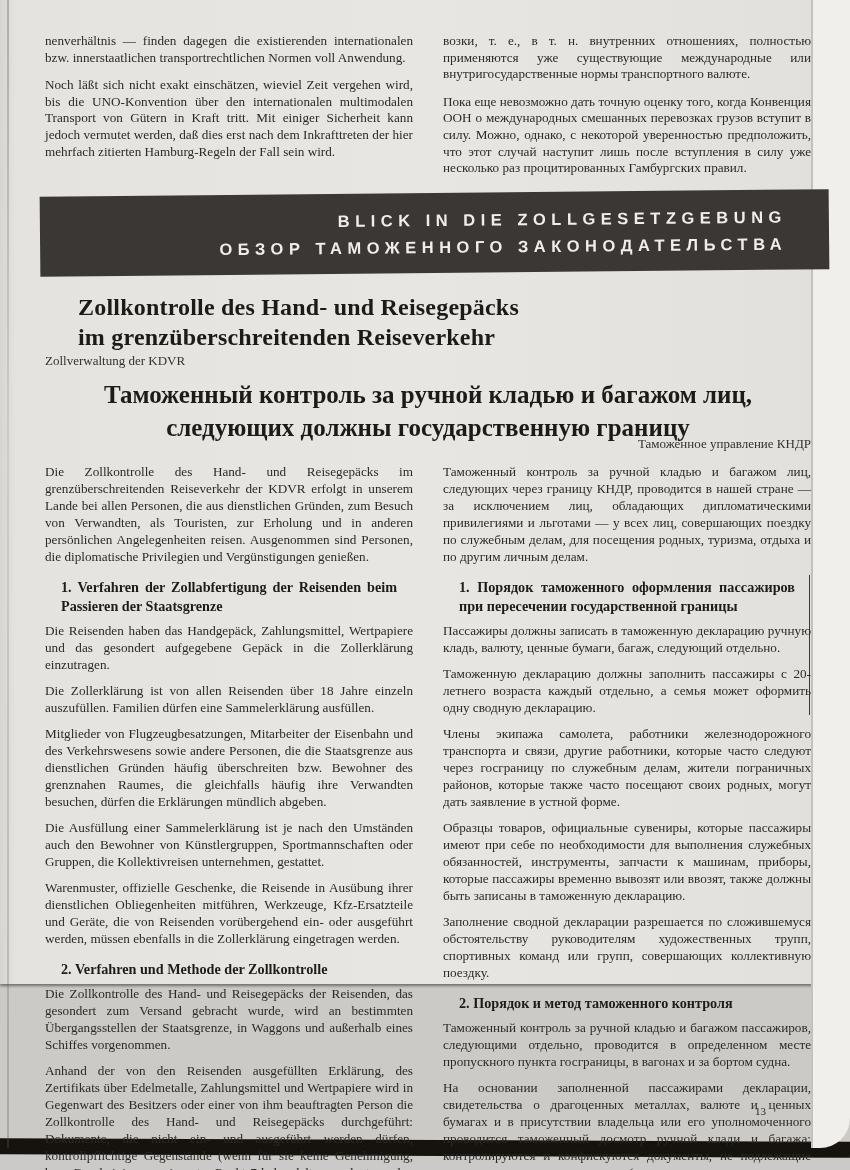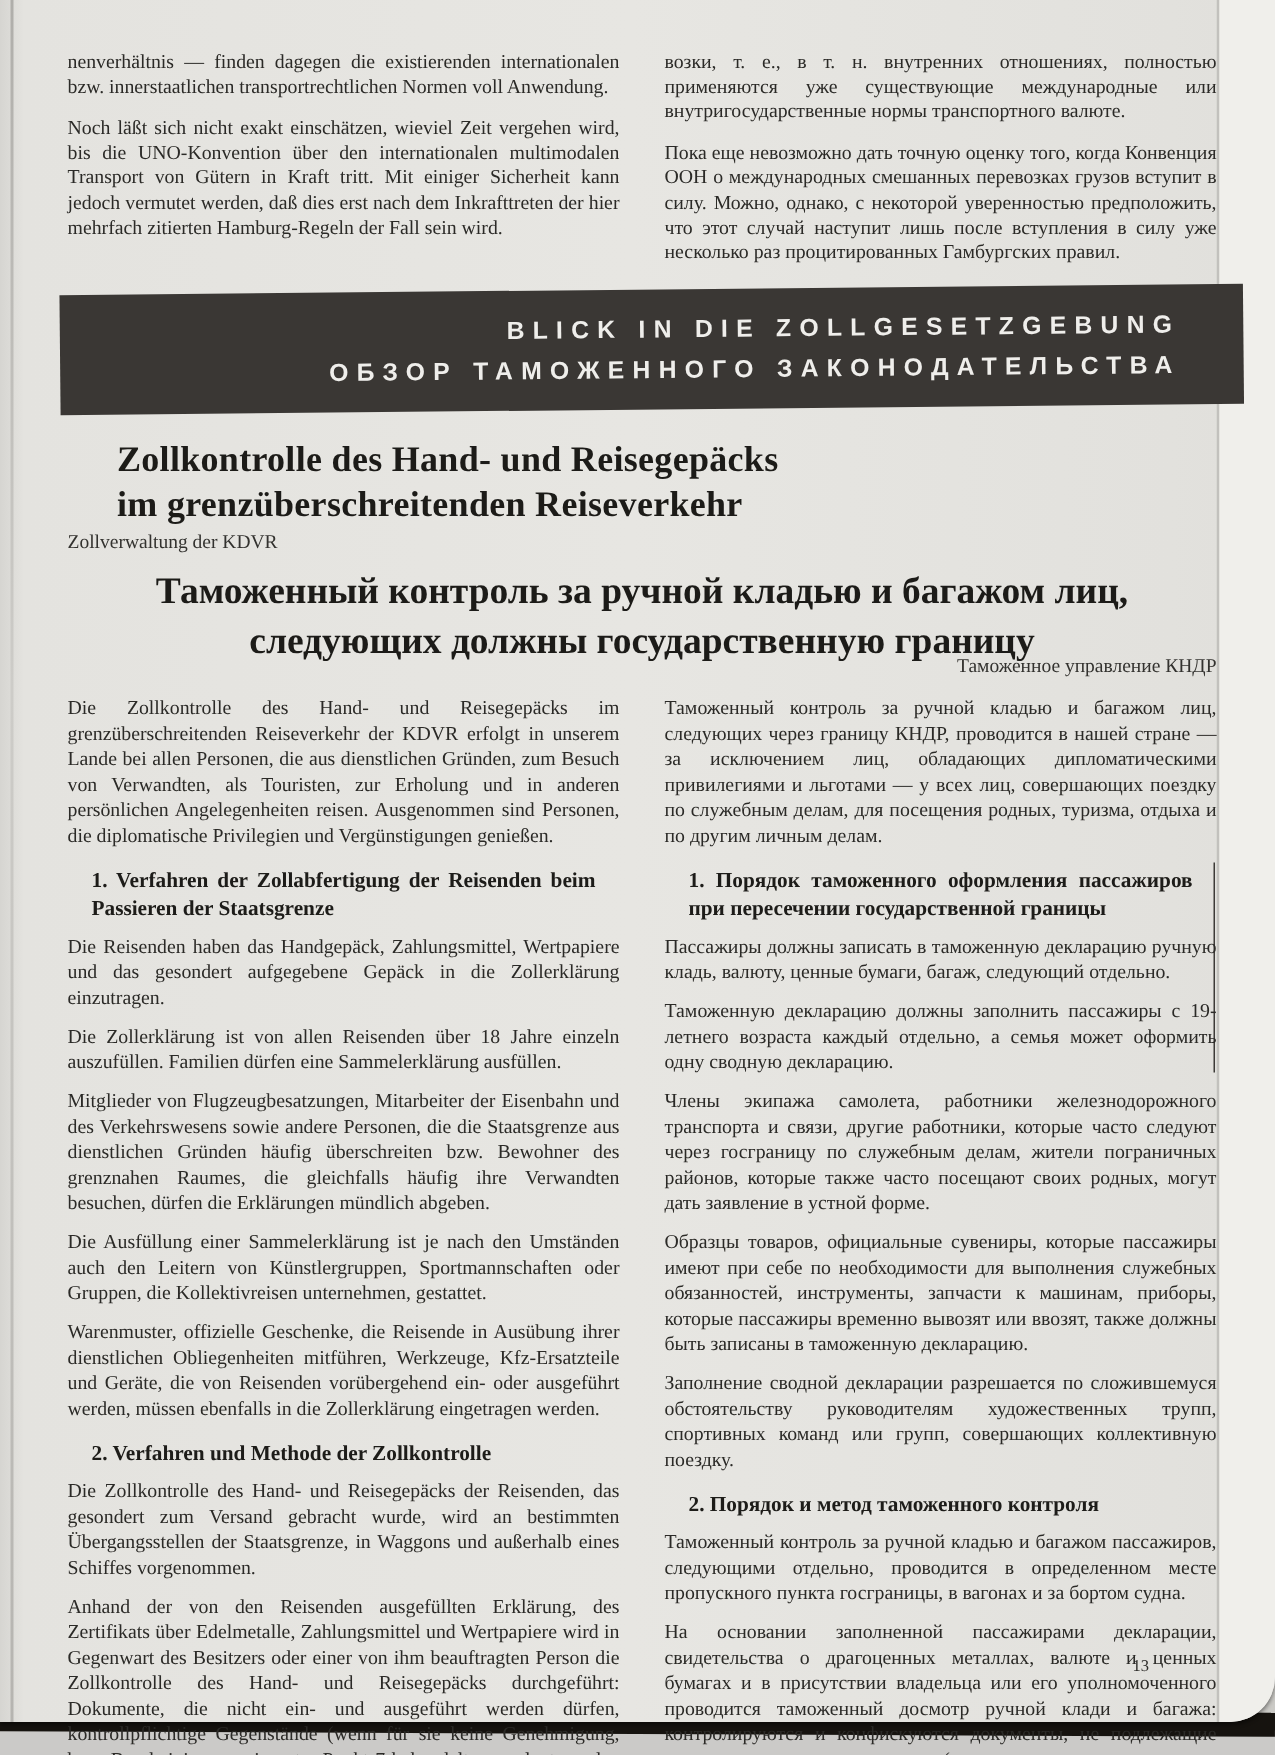--- a/index.html
+++ b/index.html
@@ -9,21 +9,21 @@
     font-family:"Liberation Serif", serif;
   }
   .scan{position:relative;width:850px;height:1170px;}
 
   
   .bottom-strip{position:absolute;left:0;bottom:0;width:850px;height:22px;background:#cbcac8;}
   .bottom-shadow{position:absolute;left:0;bottom:14px;width:850px;height:16px;background:#16130f;transform:rotate(.25deg);}
 
   
   .page{
-    position:absolute;left:0;top:0;width:850px;height:1148px;
+    position:absolute;left:0;top:0;width:850px;height:984px;
     background:linear-gradient(90deg,#d6d5d1 0px,#e4e3df 16px,#e7e6e2 420px,#e2e1dd 780px,#e0dfdb 850px);
     border-radius:0 0 30px 0;
     box-shadow:0 2px 3px rgba(0,0,0,.45);
   }
   .next-page-strip{
     position:absolute;right:0;top:0;width:37px;height:1148px;
     background:#f0efeb;border-left:2px solid #c2c1bd;border-radius:0 0 30px 0;
   }
   .crease-left{position:absolute;left:7px;top:0;width:2px;height:1148px;
     background:linear-gradient(180deg,rgba(90,88,84,.35),rgba(90,88,84,.12) 40%,rgba(90,88,84,.3));}
@@ -114,31 +114,31 @@
     </div>
     <div class="byline-ru">Таможенное управление КНДР</div>
 
     <div class="body-cols">
       <div class="col" lang="de">
         <p>Die Zollkontrolle des Hand- und Reisegepäcks im grenzüberschreitenden Reiseverkehr der KDVR erfolgt in unserem Lande bei allen Personen, die aus dienstlichen Gründen, zum Besuch von Verwandten, als Touristen, zur Erholung und in anderen persönlichen Angelegenheiten reisen. Ausgenommen sind Personen, die diplomatische Privilegien und Vergünstigungen genießen.</p>
         <p class="shead">1. Verfahren der Zollabfertigung der Reisenden beim Passieren der Staatsgrenze</p>
         <p>Die Reisenden haben das Handgepäck, Zahlungsmittel, Wertpapiere und das gesondert aufgegebene Gepäck in die Zollerklärung einzutragen.</p>
         <p>Die Zollerklärung ist von allen Reisenden über 18 Jahre einzeln auszufüllen. Familien dürfen eine Sammelerklärung ausfüllen.</p>
         <p>Mitglieder von Flugzeugbesatzungen, Mitarbeiter der Eisenbahn und des Verkehrswesens sowie andere Personen, die die Staatsgrenze aus dienstlichen Gründen häufig überschreiten bzw. Bewohner des grenznahen Raumes, die gleichfalls häufig ihre Verwandten besuchen, dürfen die Erklärungen mündlich abgeben.</p>
-        <p>Die Ausfüllung einer Sammelerklärung ist je nach den Umständen auch den Leitern von Künstlergruppen, Sportmannschaften oder Gruppen, die Kollektivreisen unternehmen, gestattet.</p>
+        <p>Die Ausfüllung einer Sammelerklärung ist je nach den Umständen auch den Bewohner von Künstlergruppen, Sportmannschaften oder Gruppen, die Kollektivreisen unternehmen, gestattet.</p>
         <p>Warenmuster, offizielle Geschenke, die Reisende in Ausübung ihrer dienstlichen Obliegenheiten mitführen, Werkzeuge, Kfz-Ersatzteile und Geräte, die von Reisenden vorübergehend ein- oder ausgeführt werden, müssen ebenfalls in die Zollerklärung eingetragen werden.</p>
         <p class="shead">2. Verfahren und Methode der Zollkontrolle</p>
         <p>Die Zollkontrolle des Hand- und Reisegepäcks der Reisenden, das gesondert zum Versand gebracht wurde, wird an bestimmten Übergangsstellen der Staatsgrenze, in Waggons und außerhalb eines Schiffes vorgenommen.</p>
         <p>Anhand der von den Reisenden ausgefüllten Erklärung, des Zertifikats über Edelmetalle, Zahlungsmittel und Wertpapiere wird in Gegenwart des Besitzers oder einer von ihm beauftragten Person die Zollkontrolle des Hand- und Reisegepäcks durchgeführt: Dokumente, die nicht ein- und ausgeführt werden dürfen, kontrollpflichtige Gegenstände (wenn für sie keine Genehmigung, bzw. Bescheinigung, wie unter Punkt 7 behandelt, vorgelegt werden kann — Anm. d. Red.) und an-</p>
       </div>
       <div class="col" lang="ru">
         <p>Таможенный контроль за ручной кладью и багажом лиц, следующих через границу КНДР, проводится в нашей стране — за исключением лиц, обладающих дипломатическими привилегиями и льготами — у всех лиц, совершающих поездку по служебным делам, для посещения родных, туризма, отдыха и по другим личным делам.</p>
         <p class="shead">1. Порядок таможенного оформления пассажиров при пересечении государственной границы</p>
         <p>Пассажиры должны записать в таможенную декларацию ручную кладь, валюту, ценные бумаги, багаж, следующий отдельно.</p>
-        <p>Таможенную декларацию должны заполнить пассажиры с 19-летнего возраста каждый отдельно, а семья может оформить одну сводную декларацию.</p>
+        <p>Таможенную декларацию должны заполнить пассажиры с 20-летнего возраста каждый отдельно, а семья может оформить одну сводную декларацию.</p>
         <p>Члены экипажа самолета, работники железнодорожного транспорта и связи, другие работники, которые часто следуют через госграницу по служебным делам, жители пограничных районов, которые также часто посещают своих родных, могут дать заявление в устной форме.</p>
         <p>Образцы товаров, официальные сувениры, которые пассажиры имеют при себе по необходимости для выполнения служебных обязанностей, инструменты, запчасти к машинам, приборы, которые пассажиры временно вывозят или ввозят, также должны быть записаны в таможенную декларацию.</p>
         <p>Заполнение сводной декларации разрешается по сложившемуся обстоятельству руководителям художественных трупп, спортивных команд или групп, совершающих коллективную поездку.</p>
         <p class="shead">2. Порядок и метод таможенного контроля</p>
         <p>Таможенный контроль за ручной кладью и багажом пассажиров, следующими отдельно, проводится в определенном месте пропускного пункта госграницы, в вагонах и за бортом судна.</p>
         <p>На основании заполненной пассажирами декларации, свидетельства о драгоценных металлах, валюте и ценных бумагах и в присутствии владельца или его уполномоченного проводится таможенный досмотр ручной клади и багажа: контролируются и конфискуются документы, не подлежащие вывозу и ввозу, контролируемые (если на них не</p>
       </div>
     </div>
 
     <div class="page-num">13</div>

